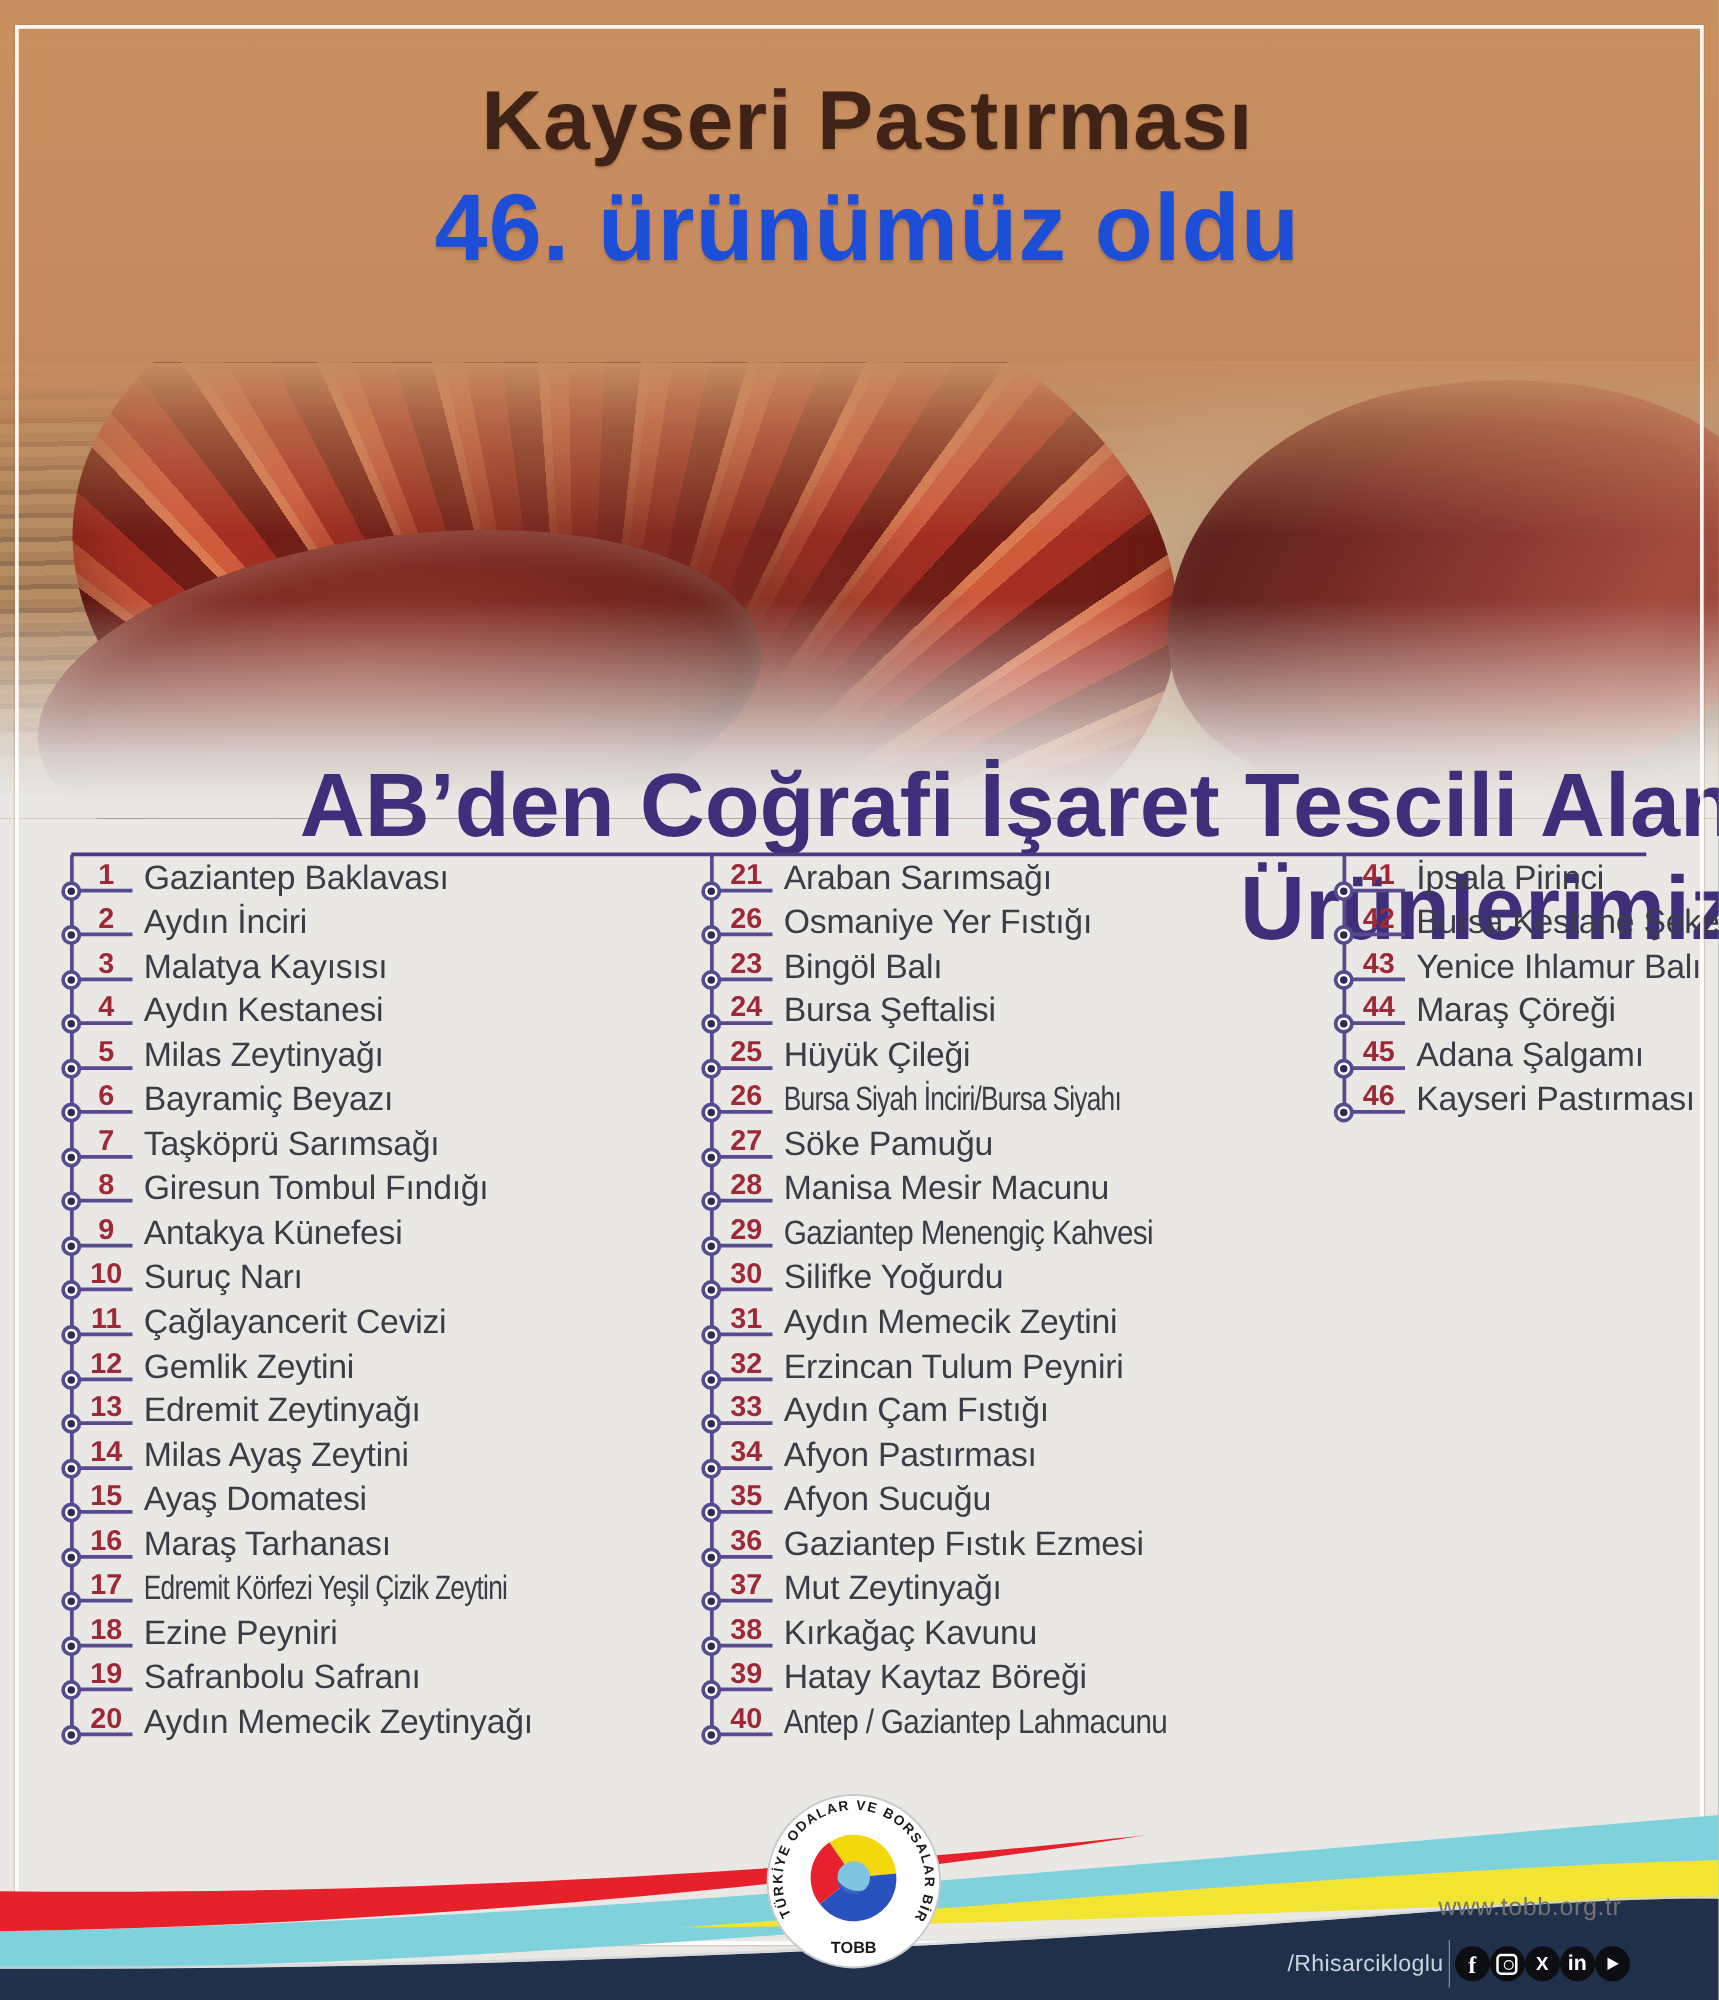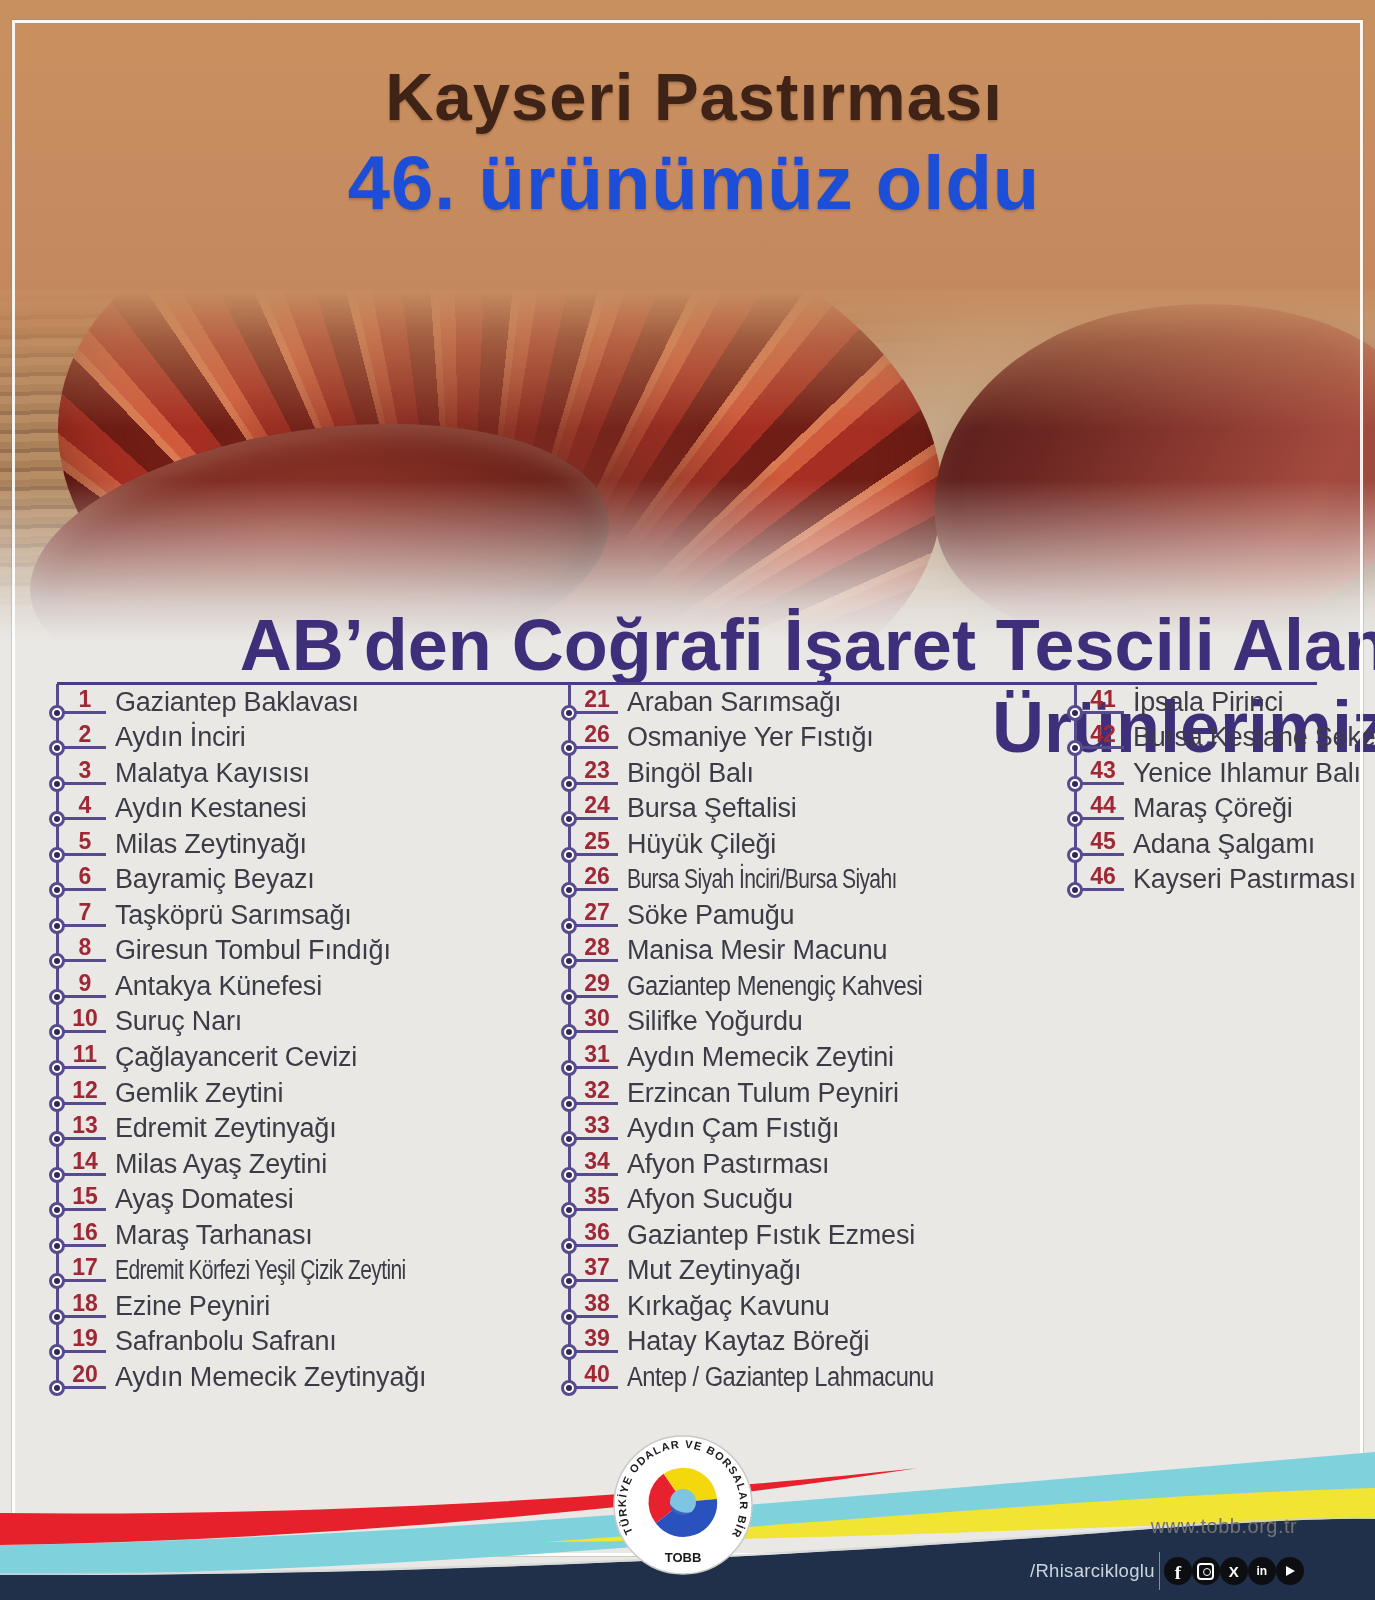--- a/index.html
+++ b/index.html
@@ -121,21 +121,21 @@
   .handle{font-size:18.5px; color:#ccd4de; letter-spacing:.3px; font-weight:300;}
   .vdiv{width:1px; height:38px; background:rgba(255,255,255,.45); margin:0 4px;}
   .sicon{
     width:28px; height:28px; border-radius:50%; background:#0d0e11; flex:0 0 auto;
     display:flex; align-items:center; justify-content:center; color:#fff; cursor:pointer;
   }
   .sicon .fb{font-size:19px; font-weight:800; font-family:"Liberation Serif",serif; margin-top:3px;}
   .sicon .ig{position:relative; width:13px; height:13px; border:2px solid #fff; border-radius:4px;}
   .sicon .ig::after{content:""; position:absolute; left:3.5px; top:3.5px; width:6px; height:6px; border:1.6px solid #fff; border-radius:50%;}
   .sicon .xg{font-size:15px; font-weight:800;}
-  .sicon .in{font-size:12px; font-weight:800; letter-spacing:0;}
+  .sicon .in{font-size:17px; font-weight:800; letter-spacing:0;}
   .sicon .yt{width:0; height:0; border-left:9px solid #fff; border-top:5.5px solid transparent; border-bottom:5.5px solid transparent; margin-left:2px;}
 </style>
 </head>
 <body>
 
 <div class="poster">
 
   <div class="top-band"></div>
 
   <div class="photo">

